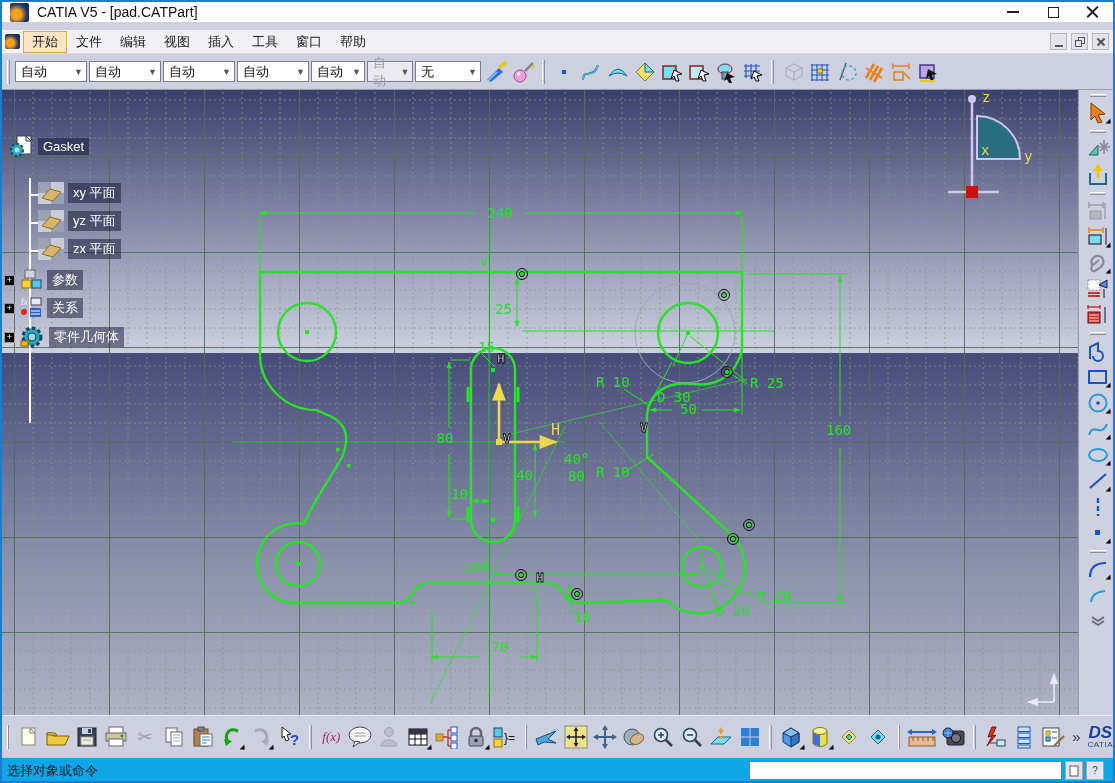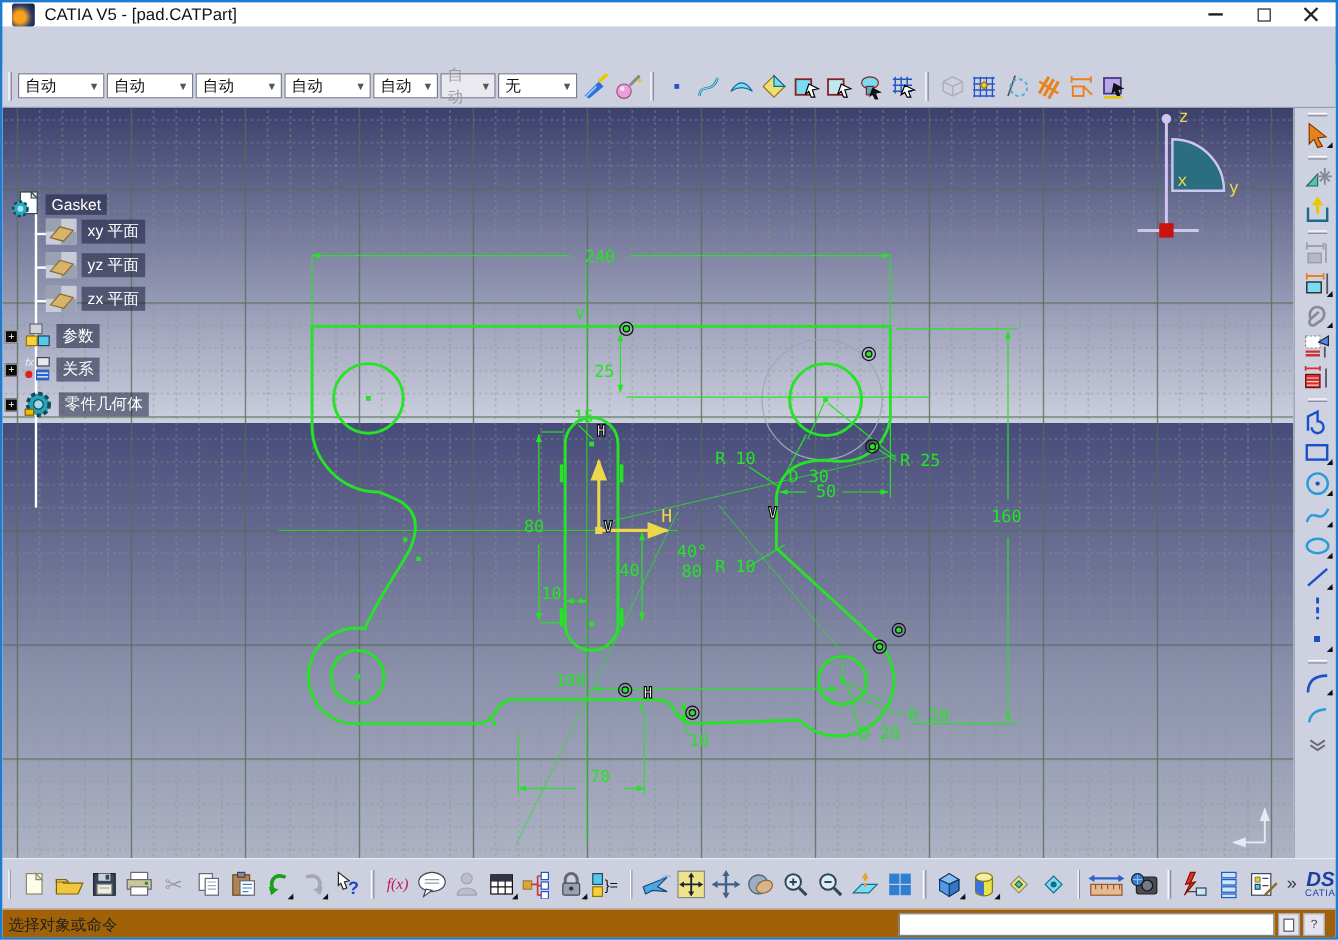--- a/index.html
+++ b/index.html
@@ -52,21 +52,21 @@
 .rico{width:28px;height:26px;display:flex;align-items:center;justify-content:center;flex:none}
 
 .botbar{position:absolute;left:0;top:713px;width:100%;height:42px;background:#CDD0DF;border-top:1px solid #E8E8F2;display:flex;align-items:center}
 .bico{width:29px;height:30px;display:flex;align-items:center;justify-content:center;flex:none}
 .glyph{font-size:15px;color:#334}
 .fxtxt{font-style:italic;font-size:13px;color:#be185d;font-family:"Liberation Serif",serif}
 .dslogo{margin-left:2px;width:40px;text-align:center;line-height:1}
 .dslogo .ds{font-size:17px;font-weight:bold;font-style:italic;color:#1a3f9e}
 .dslogo .ct{font-size:8px;font-weight:normal;color:#1a3f9e;letter-spacing:.5px}
 
-.statusbar{position:absolute;left:0;top:755px;width:100%;height:26px;background:#a16207;border-top:1px solid #c8c8d4;display:flex;align-items:center;font-size:13px;color:#222}
+.statusbar{position:absolute;left:0;top:755px;width:100%;height:26px;background:#0ea5e9;border-top:1px solid #c8c8d4;display:flex;align-items:center;font-size:13px;color:#222}
 .statusbar .msg{margin-left:5px}
 .powerbox{position:absolute;left:747px;top:3px;width:313px;height:19px;border:1px solid #7A7E92;background:#fff;font-size:12px;padding:0 3px;font-family:"Liberation Sans",sans-serif}
 .sbtn{position:absolute;top:3px;width:18px;height:19px;background:#E4E4EE;border:1px solid #a5a5b5;display:flex;align-items:center;justify-content:center;font-size:10px;color:#445}
 .blueline{position:absolute;left:0;top:779px;width:100%;height:4px;background:#1A7DD0}
 </style>
 </head>
 <body>
 
 <div class="win">
 
@@ -80,20 +80,44 @@
       <div class="wbtn">
           <div class="max-box"></div>
         </div>
       <div class="wbtn">
           <div class="xbar x1"></div>
           <div class="xbar x2"></div>
         </div>
     </div>
   </div>
 
+  <div class="menubar">
+    <div class="mlogo"></div>
+    <div class="mitem hl">开始</div>
+    <div class="mitem">文件</div>
+    <div class="mitem">编辑</div>
+    <div class="mitem">视图</div>
+    <div class="mitem">插入</div>
+    <div class="mitem">工具</div>
+    <div class="mitem">窗口</div>
+    <div class="mitem">帮助</div>
+    <div class="mdibtns">
+      <div class="mdib">
+          <div class="bar"></div>
+        </div>
+      <div class="mdib">
+          <div class="rest1"></div>
+          <div class="rest2"></div>
+        </div>
+      <div class="mdib">
+          <div class="mx1"></div>
+          <div class="mx2"></div>
+        </div>
+    </div>
+  </div>
 
   <div class="topbar">
     <div class="vgrip"></div>
     <div class="combo" style="width:72px">
         <span>自动</span>
         <span class="arr">▼</span>
       </div>
     <div class="combo" style="width:72px">
         <span>自动</span>
         <span class="arr">▼</span>
@@ -406,21 +430,21 @@
         <line x1="1052" y1="700" x2="1026" y2="700" marker-end="url(#aw)"></line>
       </g>
     </g>
   </svg>
 
   <div class="tree">
     <div class="tline" style="left:27px;top:88px;width:1.5px;height:245px"></div>
     <div class="tline" style="left:27px;top:104px;width:12px;height:1.5px"></div>
     <div class="tline" style="left:27px;top:132px;width:12px;height:1.5px"></div>
     <div class="tline" style="left:27px;top:160px;width:12px;height:1.5px"></div>
-    <div class="trow" style="left:8px;top:68px">
+    <div class="trow" style="left:8px;top:44px">
       <svg width="24" height="24">
           <rect x="7" y="2" width="14" height="18" fill="#fff" stroke="#345"></rect>
           <polygon points="16,2 21,7 16,7" fill="#cdd" stroke="#345"></polygon>
           <circle cx="7" cy="16" r="6" fill="#2AA7C0" stroke="#0F4A5A" stroke-width="2" stroke-dasharray="2.5,2"></circle>
           <circle cx="7" cy="16" r="2.5" fill="#ACE0EC"></circle>
         </svg>
       <span class="tlabel">Gasket</span>
     </div>
     <div class="trow" style="left:36px;top:92px">
       <svg width="26" height="22">

